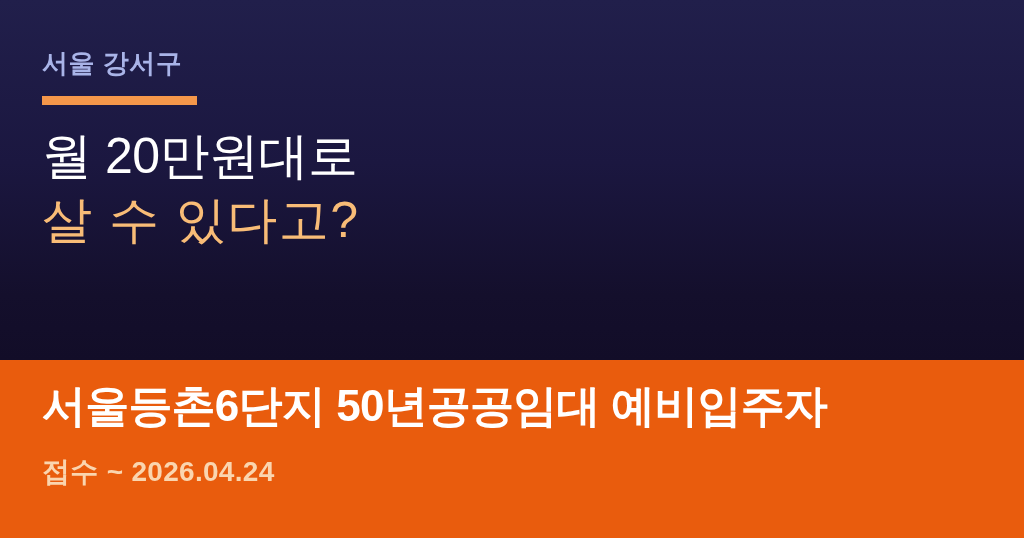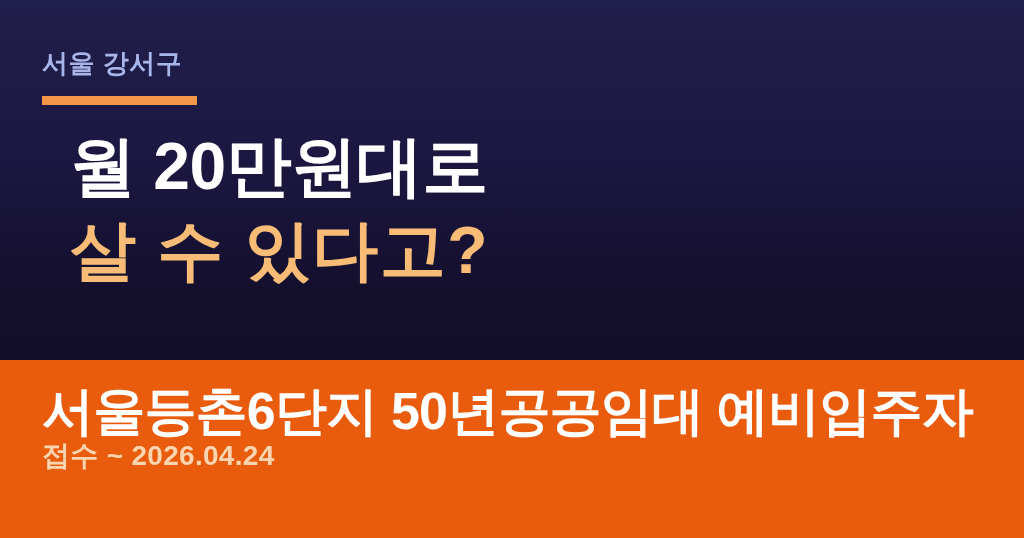--- a/index.html
+++ b/index.html
@@ -61,24 +61,23 @@
   .headline {
     position: absolute;
     left: 0;
     top: 124px;
     line-height: 1.28;
     white-space: nowrap;
   }
 
   .headline-line {
     display: block;
-    font-size: 66px;
-    font-weight: bold;
+    font-size: 50px;
+    font-weight: normal;
     letter-spacing: -0.5px;
-    margin-left: 28px;
   }
 
   .headline-line.primary {
     color: #FFFFFF;
   }
 
   .headline-line.accent {
     color: #F8BC77;
     letter-spacing: 1.5px;
     text-align: right;
@@ -100,32 +99,32 @@
     left: 42px;
     top: 0;
     right: 0;
     height: 100%;
   }
 
   .project-title {
     position: absolute;
     left: 0;
     top: 20px;
-    font-size: 52px;
+    font-size: 44px;
     font-weight: bold;
     color: #FFFFFF;
     letter-spacing: -0.8px;
     line-height: 1.2;
     white-space: nowrap;
   }
 
   .deadline {
     position: absolute;
     left: 0;
-    top: 79px;
+    top: 95px;
     font-size: 28px;
     font-weight: bold;
     color: #FAD5AF;
     letter-spacing: 0.3px;
     line-height: 1.2;
     white-space: nowrap;
     text-align: right;
   }
 </style>
 </head>

